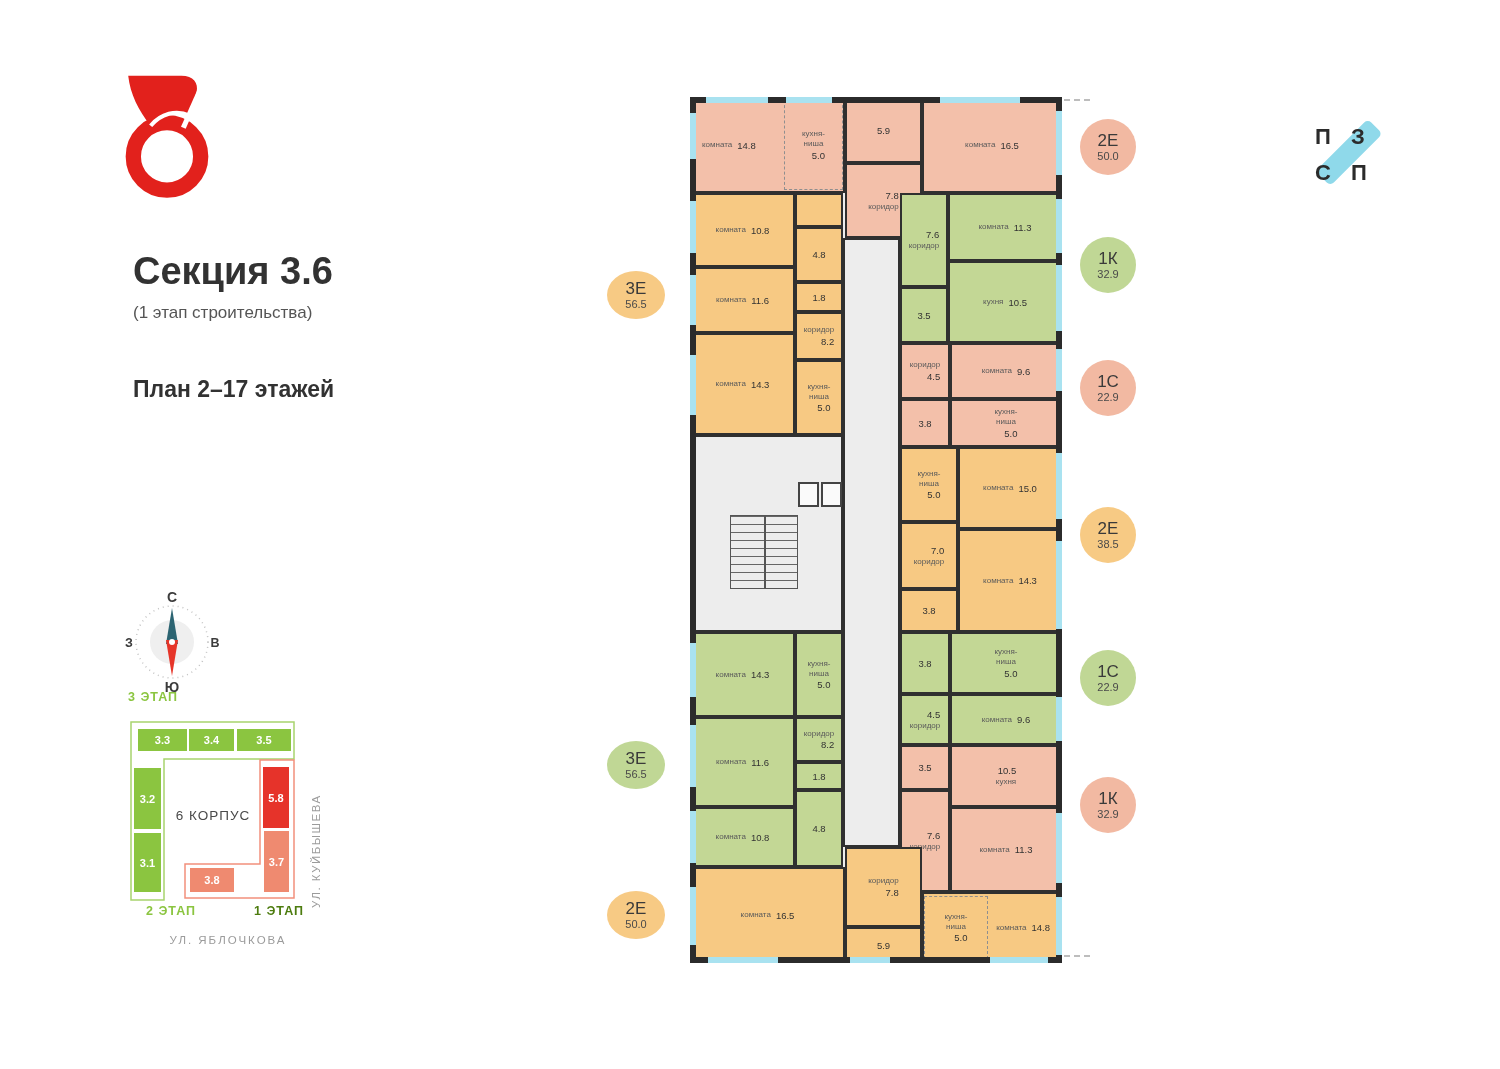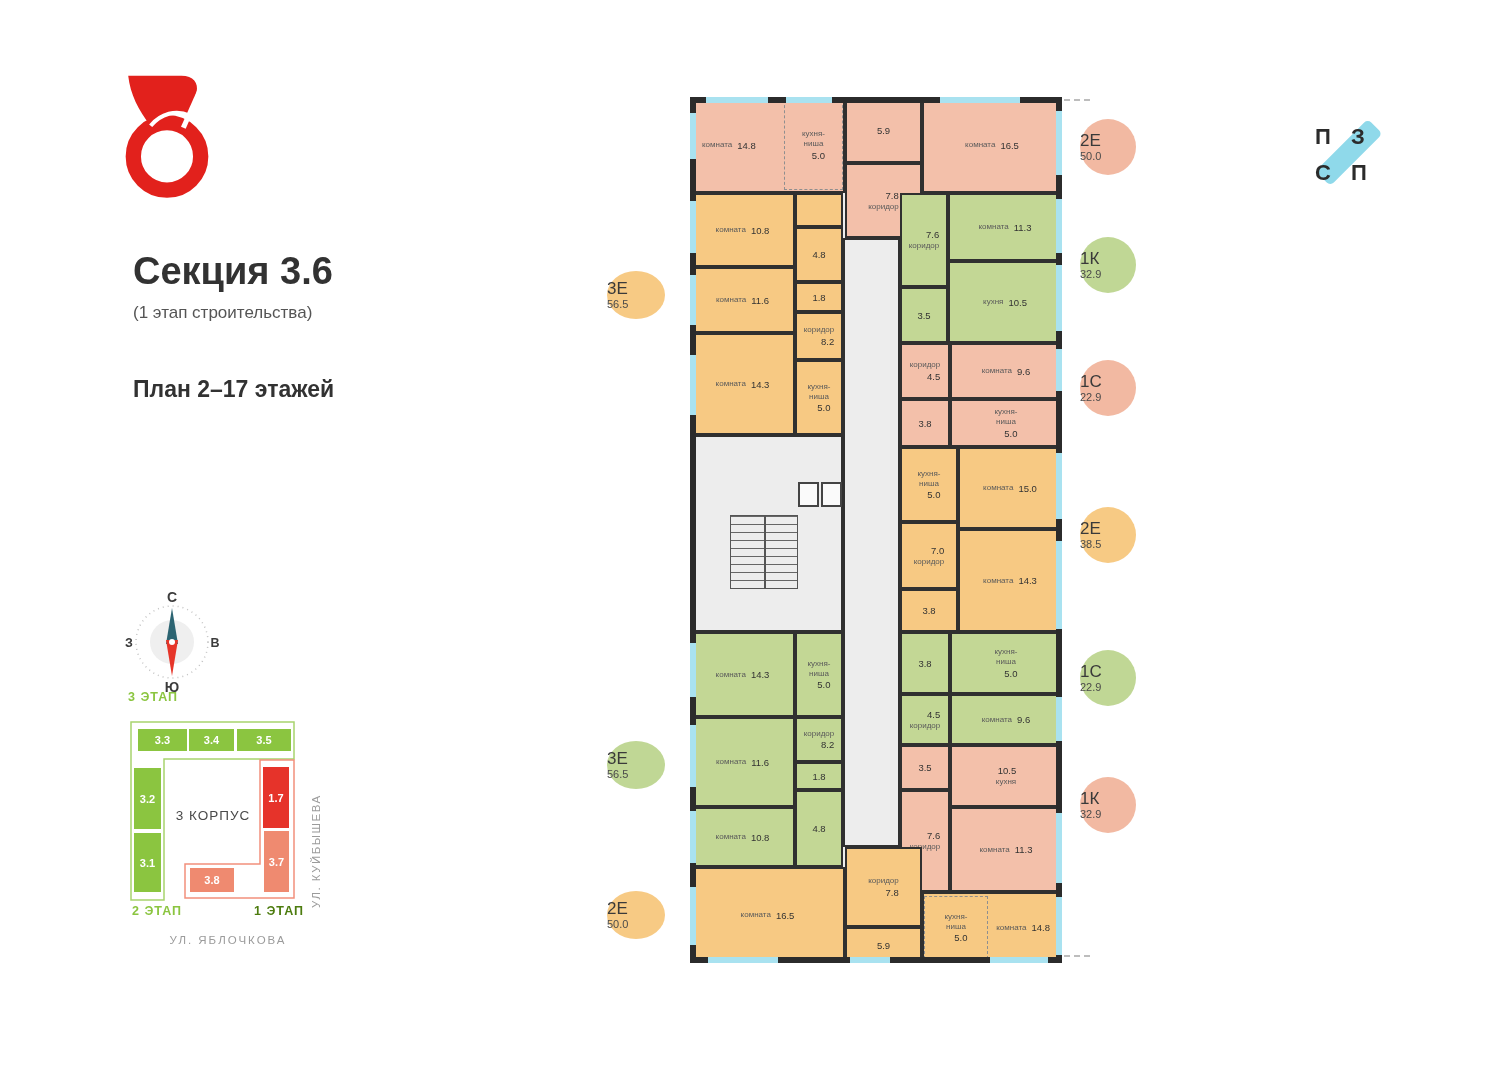--- a/index.html
+++ b/index.html
@@ -21,21 +21,21 @@
   .compass{position:absolute;left:122px;top:590px;width:100px;height:104px;}
   .compass text{font-weight:bold;fill:#3c3c3c;}
 
   
   .minimap{position:absolute;left:128px;top:690px;width:200px;height:262px;}
   .mini-svg{position:absolute;left:0;top:0;}
   .mini-sec{position:absolute;display:flex;align-items:center;justify-content:center;
     color:#fff;font-size:11px;font-weight:bold;border:1px solid #fff;box-sizing:border-box;}
   .stage{position:absolute;font-size:12.5px;font-weight:bold;letter-spacing:1px;}
   .stage3{left:0;top:0;width:200px;text-align:left;color:#8bc540;}
-  .stage2{left:4px;top:214px;color:#8bc540;}
+  .stage2{left:18px;top:214px;color:#8bc540;}
   .stage1{left:126px;top:214px;color:#4d7c0f;}
   .korpus{position:absolute;left:40px;top:118px;width:90px;text-align:center;
     font-size:13.5px;letter-spacing:1px;color:#4a4a4a;}
   .street-bottom{position:absolute;left:0;top:244px;width:200px;text-align:center;
     font-size:11.5px;letter-spacing:2px;color:#9b9b9b;}
   .street-right{position:absolute;left:182px;top:58px;height:160px;
     writing-mode:vertical-rl;transform:rotate(180deg);
     font-size:11.5px;letter-spacing:1.5px;color:#9b9b9b;}
 
   
@@ -52,21 +52,21 @@
   .wallseg{position:absolute;background:#2b2b2b;}
   .win{position:absolute;background:#a9e2f0;}
   .stairs{position:absolute;box-sizing:border-box;border:1.5px solid #555;
     background:repeating-linear-gradient(to bottom,#666 0 1.5px,transparent 1.5px 8px);}
   .stairs::after{content:"";position:absolute;left:50%;top:0;width:1.5px;height:100%;background:#555;}
   .lift{position:absolute;box-sizing:border-box;border:2px solid #444;background:#fafafa;}
   .dashline{position:absolute;border-top:2px dashed #bdbdbd;}
 
   
   .badge{position:absolute;border-radius:50%;display:flex;flex-direction:column;
-    justify-content:center;line-height:1.1;}
+    align-items:center;justify-content:center;line-height:1.1;}
   .badge .bt{font-size:17px;color:#3a3a3a;}
   .badge .ba{font-size:11px;color:#4a4a4a;}
 
   
   .pzsp{position:absolute;left:1305px;top:112px;width:90px;height:84px;}
   .pzsp-bar{position:absolute;left:7px;top:30px;width:74px;height:21px;background:#8fd9ea;
     border-radius:5px;transform:rotate(-45deg);}
   .pzsp-l{position:absolute;font-size:22px;font-weight:bold;color:#2b2b2b;}
 </style>
 </head>
@@ -100,28 +100,28 @@
     <svg class="mini-svg" width="200" height="262">
       <polygon points="3,32 166,32 166,69 36,69 36,210 3,210" fill="none" stroke="#a8d46e" stroke-width="1.5"></polygon>
       <polygon points="132,70 166,70 166,208 57,208 57,174 132,174" fill="none" stroke="#f2907c" stroke-width="1.5"></polygon>
     </svg>
     <div id="mini-secs">
         <div class="mini-sec" style="position: absolute; left: 9px; top: 38px; width: 51px; height: 24px; background: rgb(139, 197, 64);">3.3</div>
         <div class="mini-sec" style="position: absolute; left: 60px; top: 38px; width: 47px; height: 24px; background: rgb(139, 197, 64);">3.4</div>
         <div class="mini-sec" style="position: absolute; left: 108px; top: 38px; width: 56px; height: 24px; background: rgb(139, 197, 64);">3.5</div>
         <div class="mini-sec" style="position: absolute; left: 5px; top: 77px; width: 29px; height: 63px; background: rgb(139, 197, 64);">3.2</div>
         <div class="mini-sec" style="position: absolute; left: 5px; top: 142px; width: 29px; height: 61px; background: rgb(139, 197, 64);">3.1</div>
-        <div class="mini-sec" style="position: absolute; left: 134px; top: 76px; width: 28px; height: 63px; background: rgb(230, 51, 42);">1.7</div>
+        <div class="mini-sec" style="position: absolute; left: 134px; top: 76px; width: 28px; height: 63px; background: rgb(230, 51, 42);">5.8</div>
         <div class="mini-sec" style="position: absolute; left: 135px; top: 140px; width: 27px; height: 63px; background: rgb(239, 138, 112);">3.7</div>
         <div class="mini-sec" style="position: absolute; left: 61px; top: 177px; width: 46px; height: 26px; background: rgb(239, 138, 112);">3.8</div>
       </div>
     <div class="stage stage3">3 ЭТАП</div>
     <div class="stage stage2">2 ЭТАП</div>
     <div class="stage stage1">1 ЭТАП</div>
-    <div class="korpus">3 КОРПУС</div>
+    <div class="korpus">6 КОРПУС</div>
     <div class="street-bottom">УЛ. ЯБЛОЧКОВА</div>
     <div class="street-right">УЛ. КУЙБЫШЕВА</div>
   </div>
 
   <div id="fp">
       <div class="room" style="left: 153px; top: 141px; width: 57px; height: 609px; background: rgb(237, 237, 237);"></div>
       <div class="room" style="left: 0px; top: 338px; width: 153px; height: 197px; background: rgb(237, 237, 237);"></div>
       <div class="room alignL" style="left: 0px; top: 0px; width: 155px; height: 96px; background: rgb(243, 192, 170);">
         <span class="rn">комната</span>
         <span class="ra">14.8</span>

